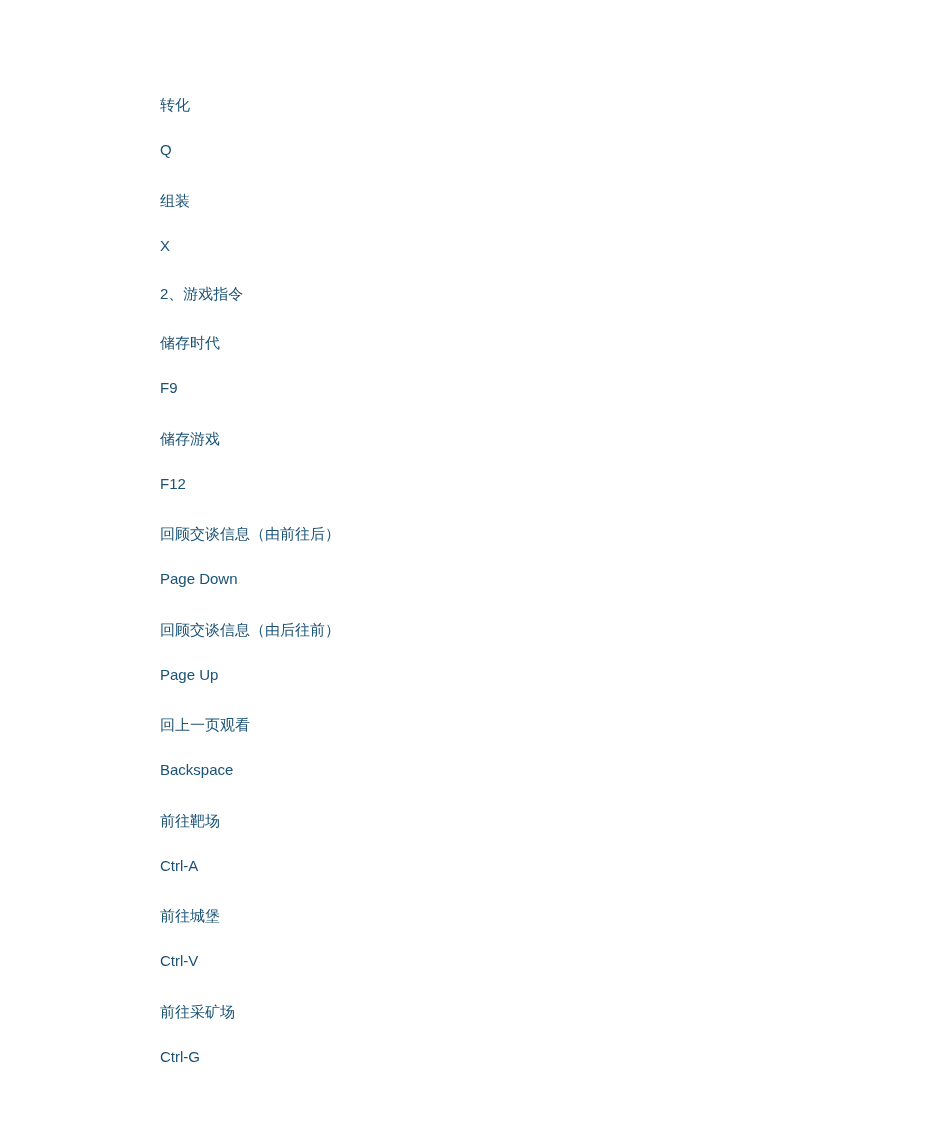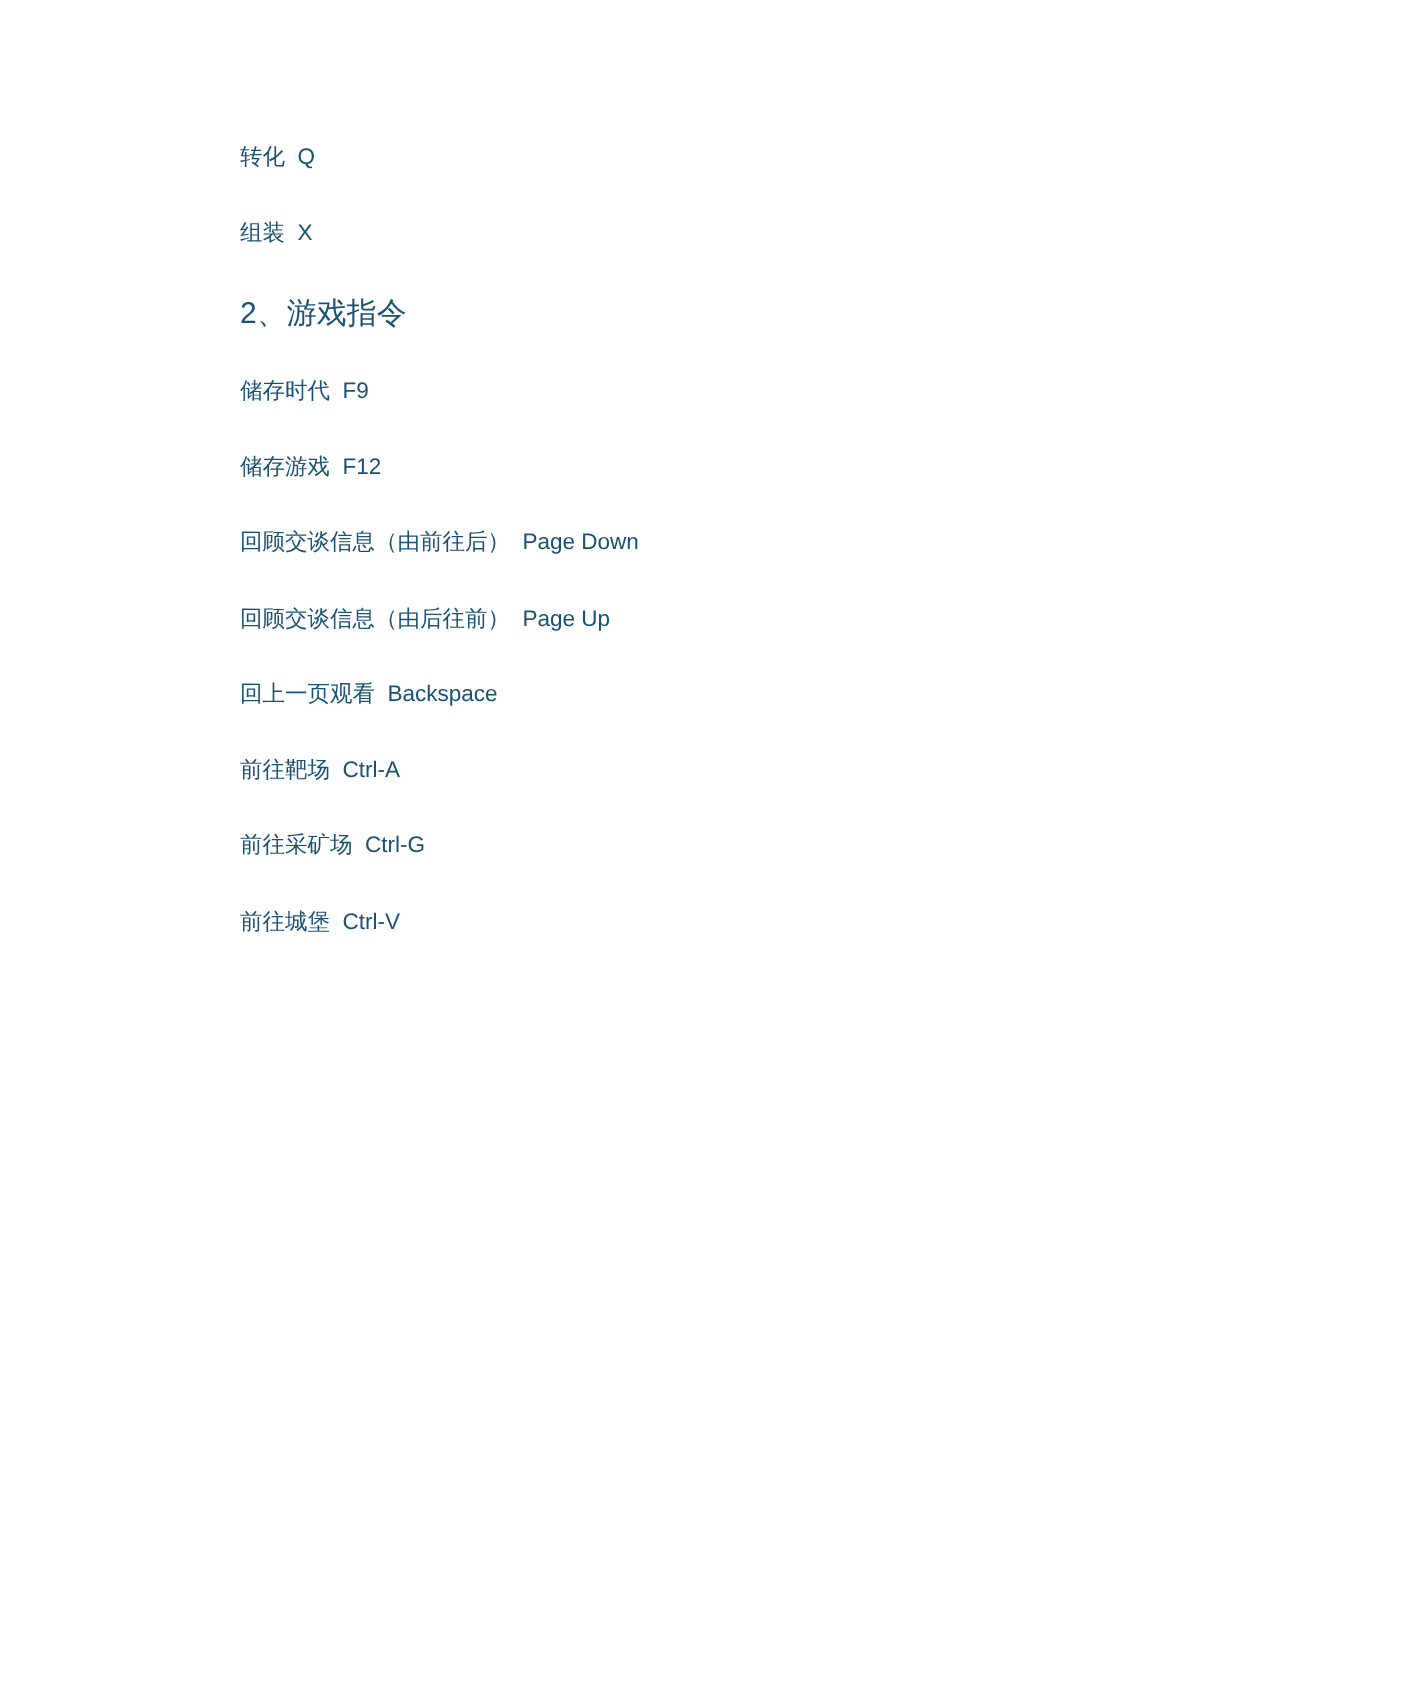--- a/index.html
+++ b/index.html
@@ -1,18 +1,19 @@
 <!DOCTYPE html>
 <html><head>
   <meta charset="utf-8">
   <style>
     * {
       margin: 0;
       padding: 0;
       box-sizing: border-box;
+      flex-direction: column;
     }
 
     body {
       width: 945px;
       min-height: 1123px;
       background-color: #ffffff;
       font-family: "SimSun", "宋体", "Microsoft YaHei", "微软雅黑", sans-serif;
       color: #1a5276;
     }
 
@@ -39,35 +40,35 @@
 
     .shortcut-key {
       color: #1a5276;
       white-space: nowrap;
     }
 
     .section-header {
       display: flex;
       align-items: baseline;
       padding: 14px 0;
-      font-size: 20px;
+      font-size: 15px;
       color: #1a5276;
       font-weight: normal;
     }
   </style>
 </head>
 <body>
 
 <div class="content-area">
 <div class="shortcut-row"><span class="shortcut-label">转化</span>&nbsp;&nbsp;<span class="shortcut-key">Q</span></div>
     <div class="shortcut-row"><span class="shortcut-label">组装</span>&nbsp;&nbsp;<span class="shortcut-key">X</span></div>
     <div class="section-header">
       <span class="shortcut-label">2、游戏指令</span>
     </div>
     <div class="shortcut-row"><span class="shortcut-label">储存时代</span>&nbsp;&nbsp;<span class="shortcut-key">F9</span></div>
     <div class="shortcut-row"><span class="shortcut-label">储存游戏</span>&nbsp;&nbsp;<span class="shortcut-key">F12</span></div>
     <div class="shortcut-row"><span class="shortcut-label">回顾交谈信息（由前往后）</span>&nbsp;&nbsp;<span class="shortcut-key">Page Down</span></div>
     <div class="shortcut-row"><span class="shortcut-label">回顾交谈信息（由后往前）</span>&nbsp;&nbsp;<span class="shortcut-key">Page Up</span></div>
     <div class="shortcut-row"><span class="shortcut-label">回上一页观看</span>&nbsp;&nbsp;<span class="shortcut-key">Backspace</span></div>
     <div class="shortcut-row"><span class="shortcut-label">前往靶场</span>&nbsp;&nbsp;<span class="shortcut-key">Ctrl-A</span></div>
+    <div class="shortcut-row"><span class="shortcut-label">前往城堡</span>&nbsp;&nbsp;<span class="shortcut-key">Ctrl-V</span></div>
     <div class="shortcut-row"><span class="shortcut-label">前往采矿场</span>&nbsp;&nbsp;<span class="shortcut-key">Ctrl-G</span></div>
-    <div class="shortcut-row"><span class="shortcut-label">前往城堡</span>&nbsp;&nbsp;<span class="shortcut-key">Ctrl-V</span></div>
   </div>
 
 </body></html>

